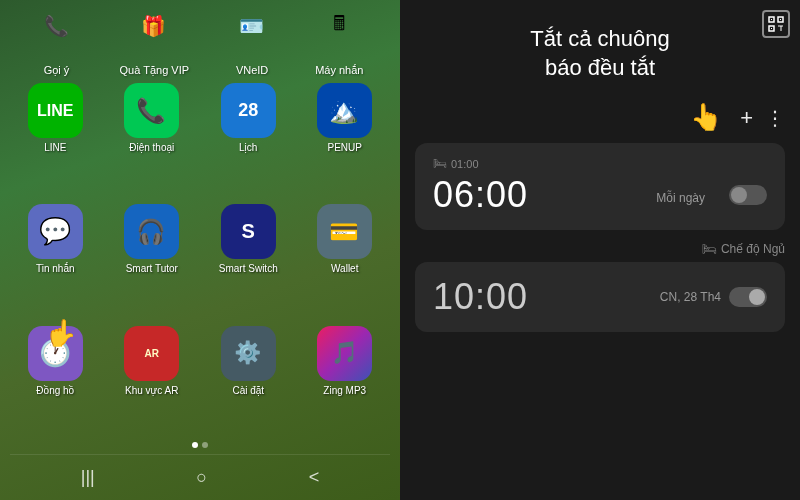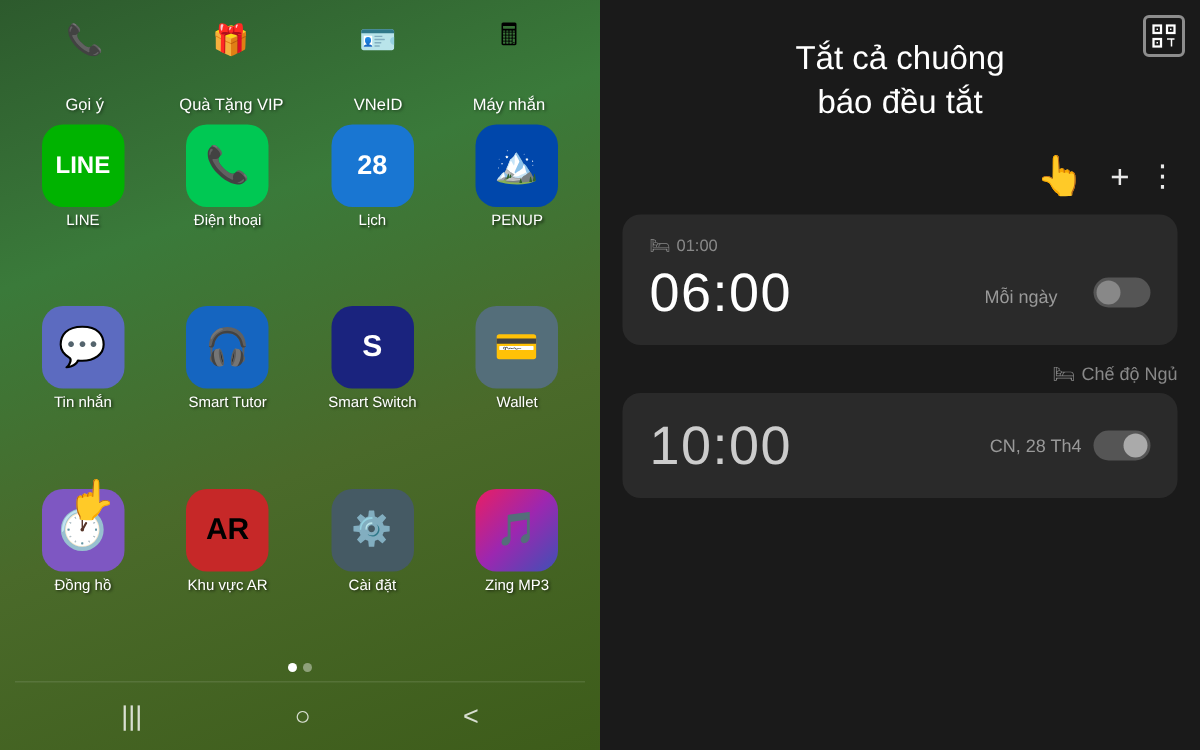--- a/index.html
+++ b/index.html
@@ -240,22 +240,22 @@
       gap: 4px;
     }
 
     .calendar-icon-inner {
       font-size: 18px;
       color: white;
       font-weight: bold;
     }
 
     .ar-text {
-      color: #000000;
-      font-size: 20px;
+      color: #fef9c3;
+      font-size: 10px;
       font-weight: bold;
     }
 
     .gear-icon {
       font-size: 22px;
     }
 
     .scan-icon {
       position: absolute;
       top: 10px;

